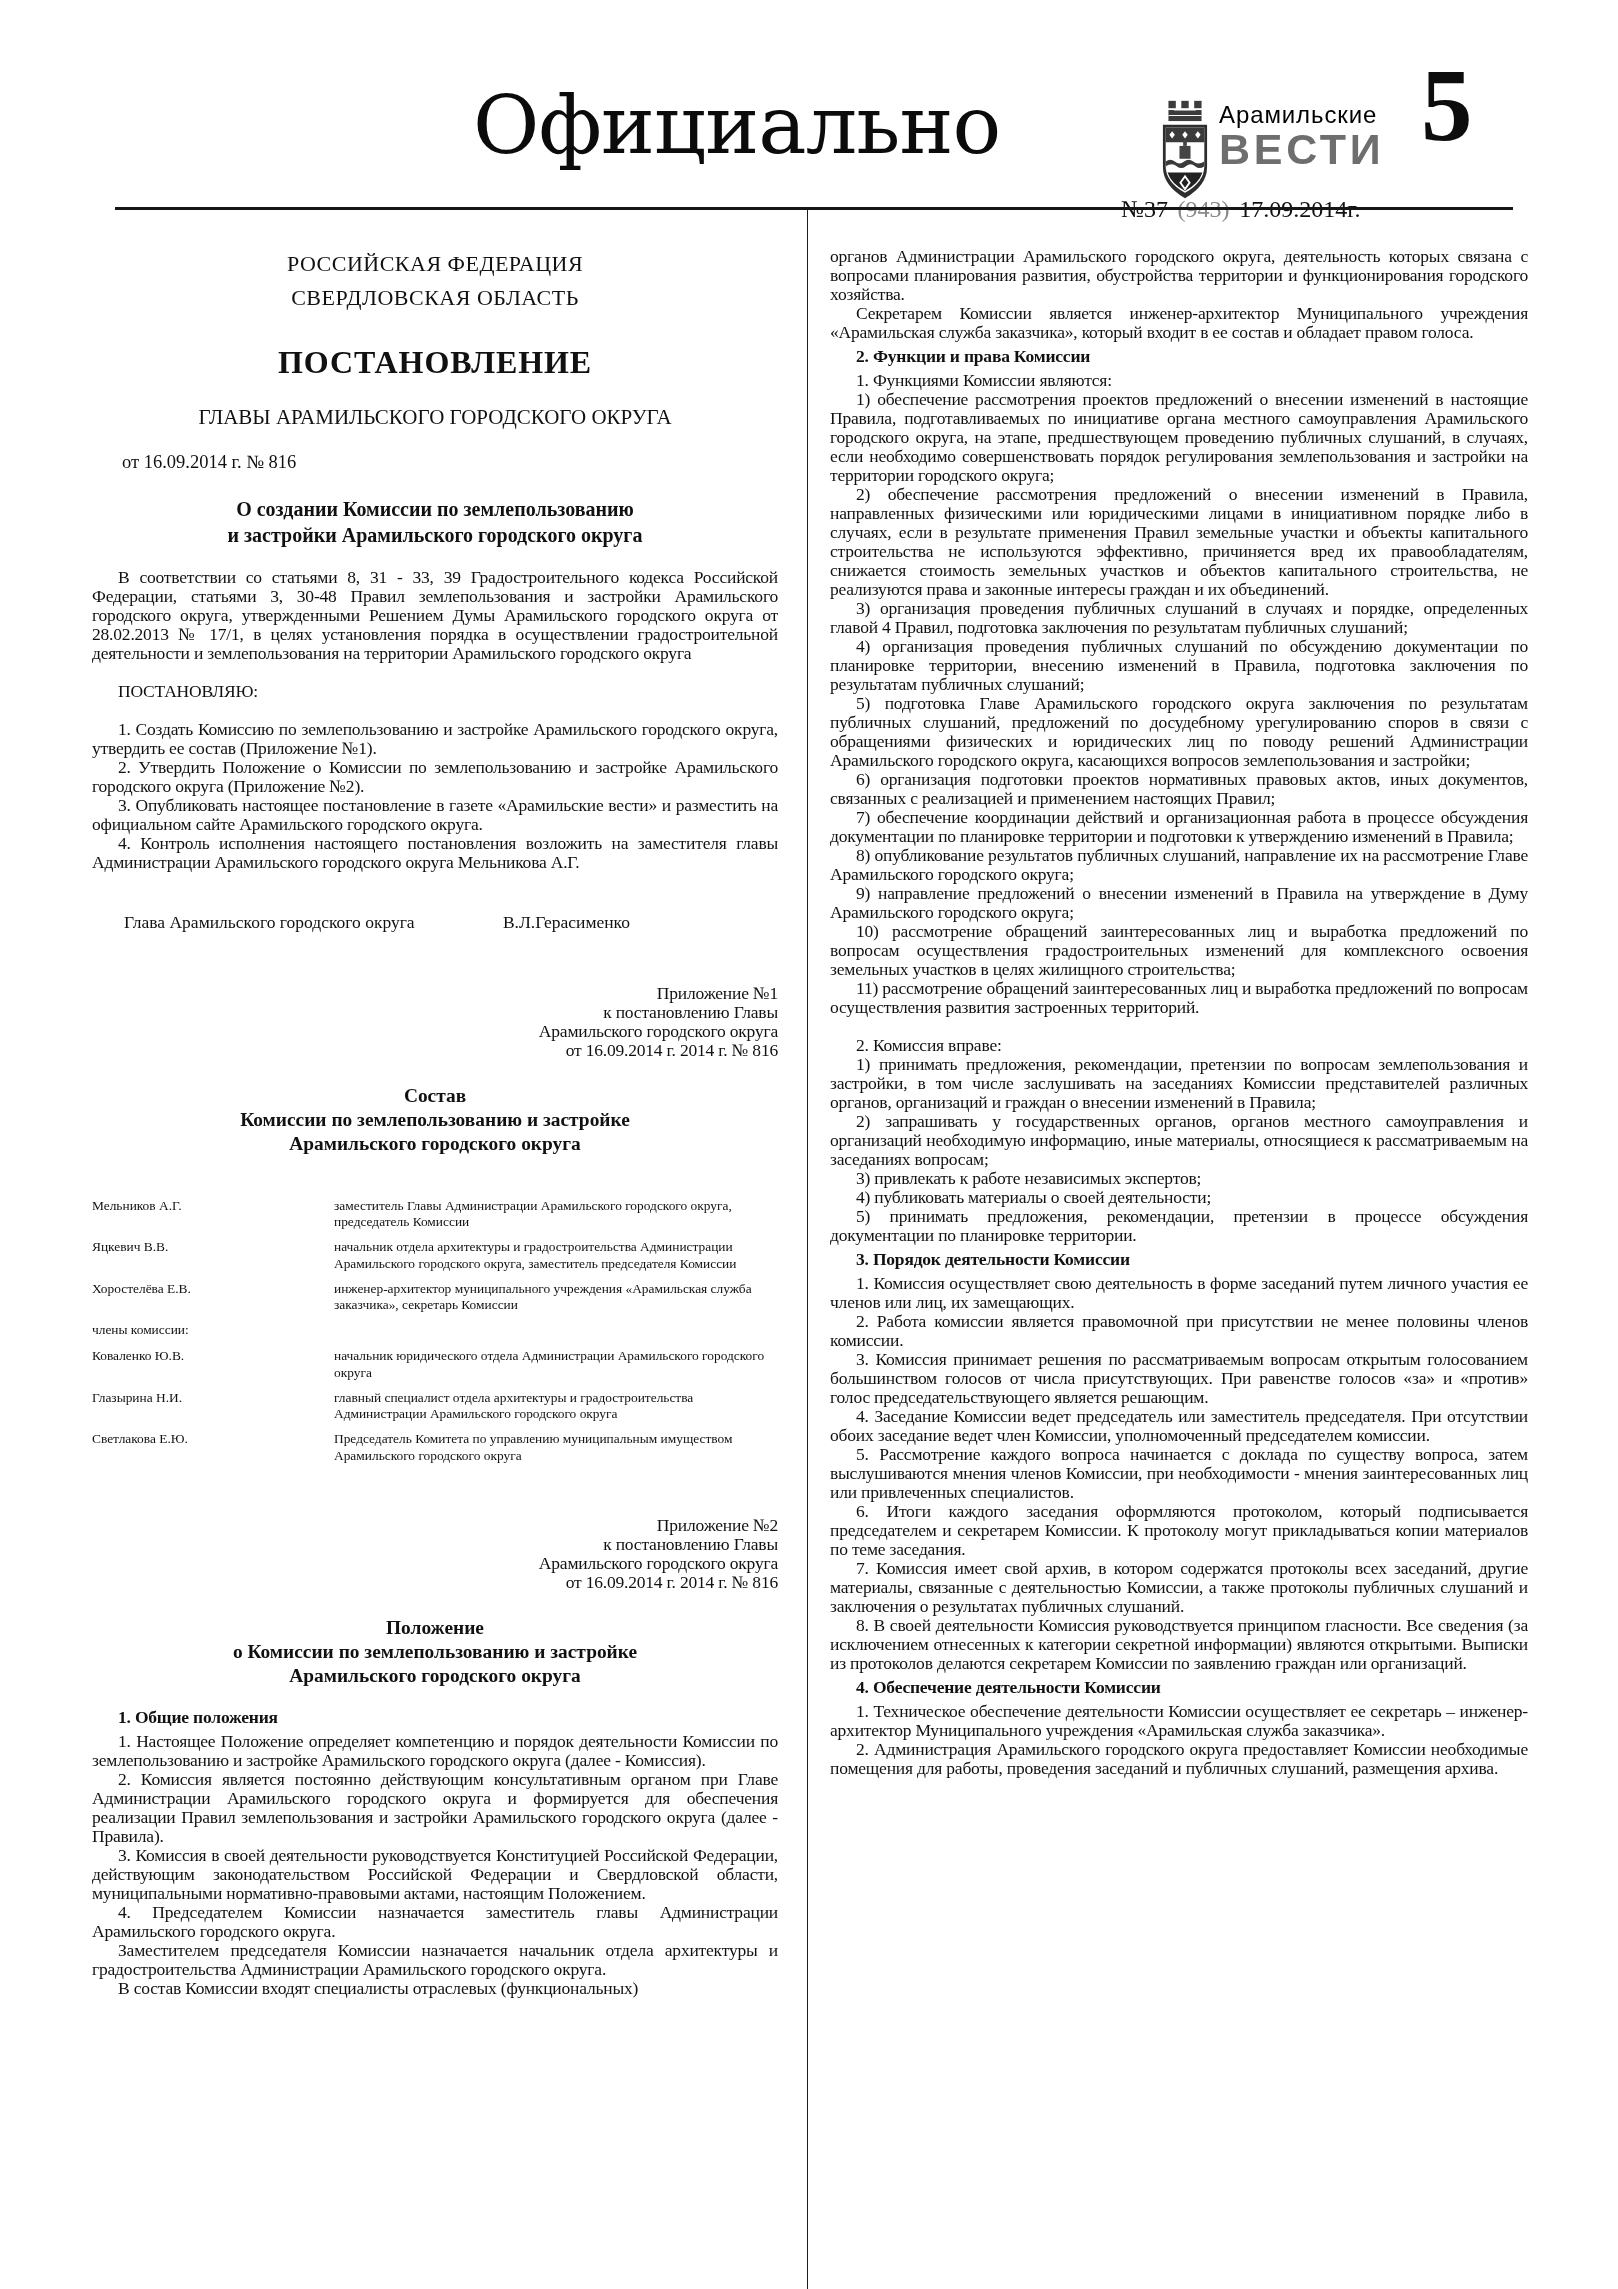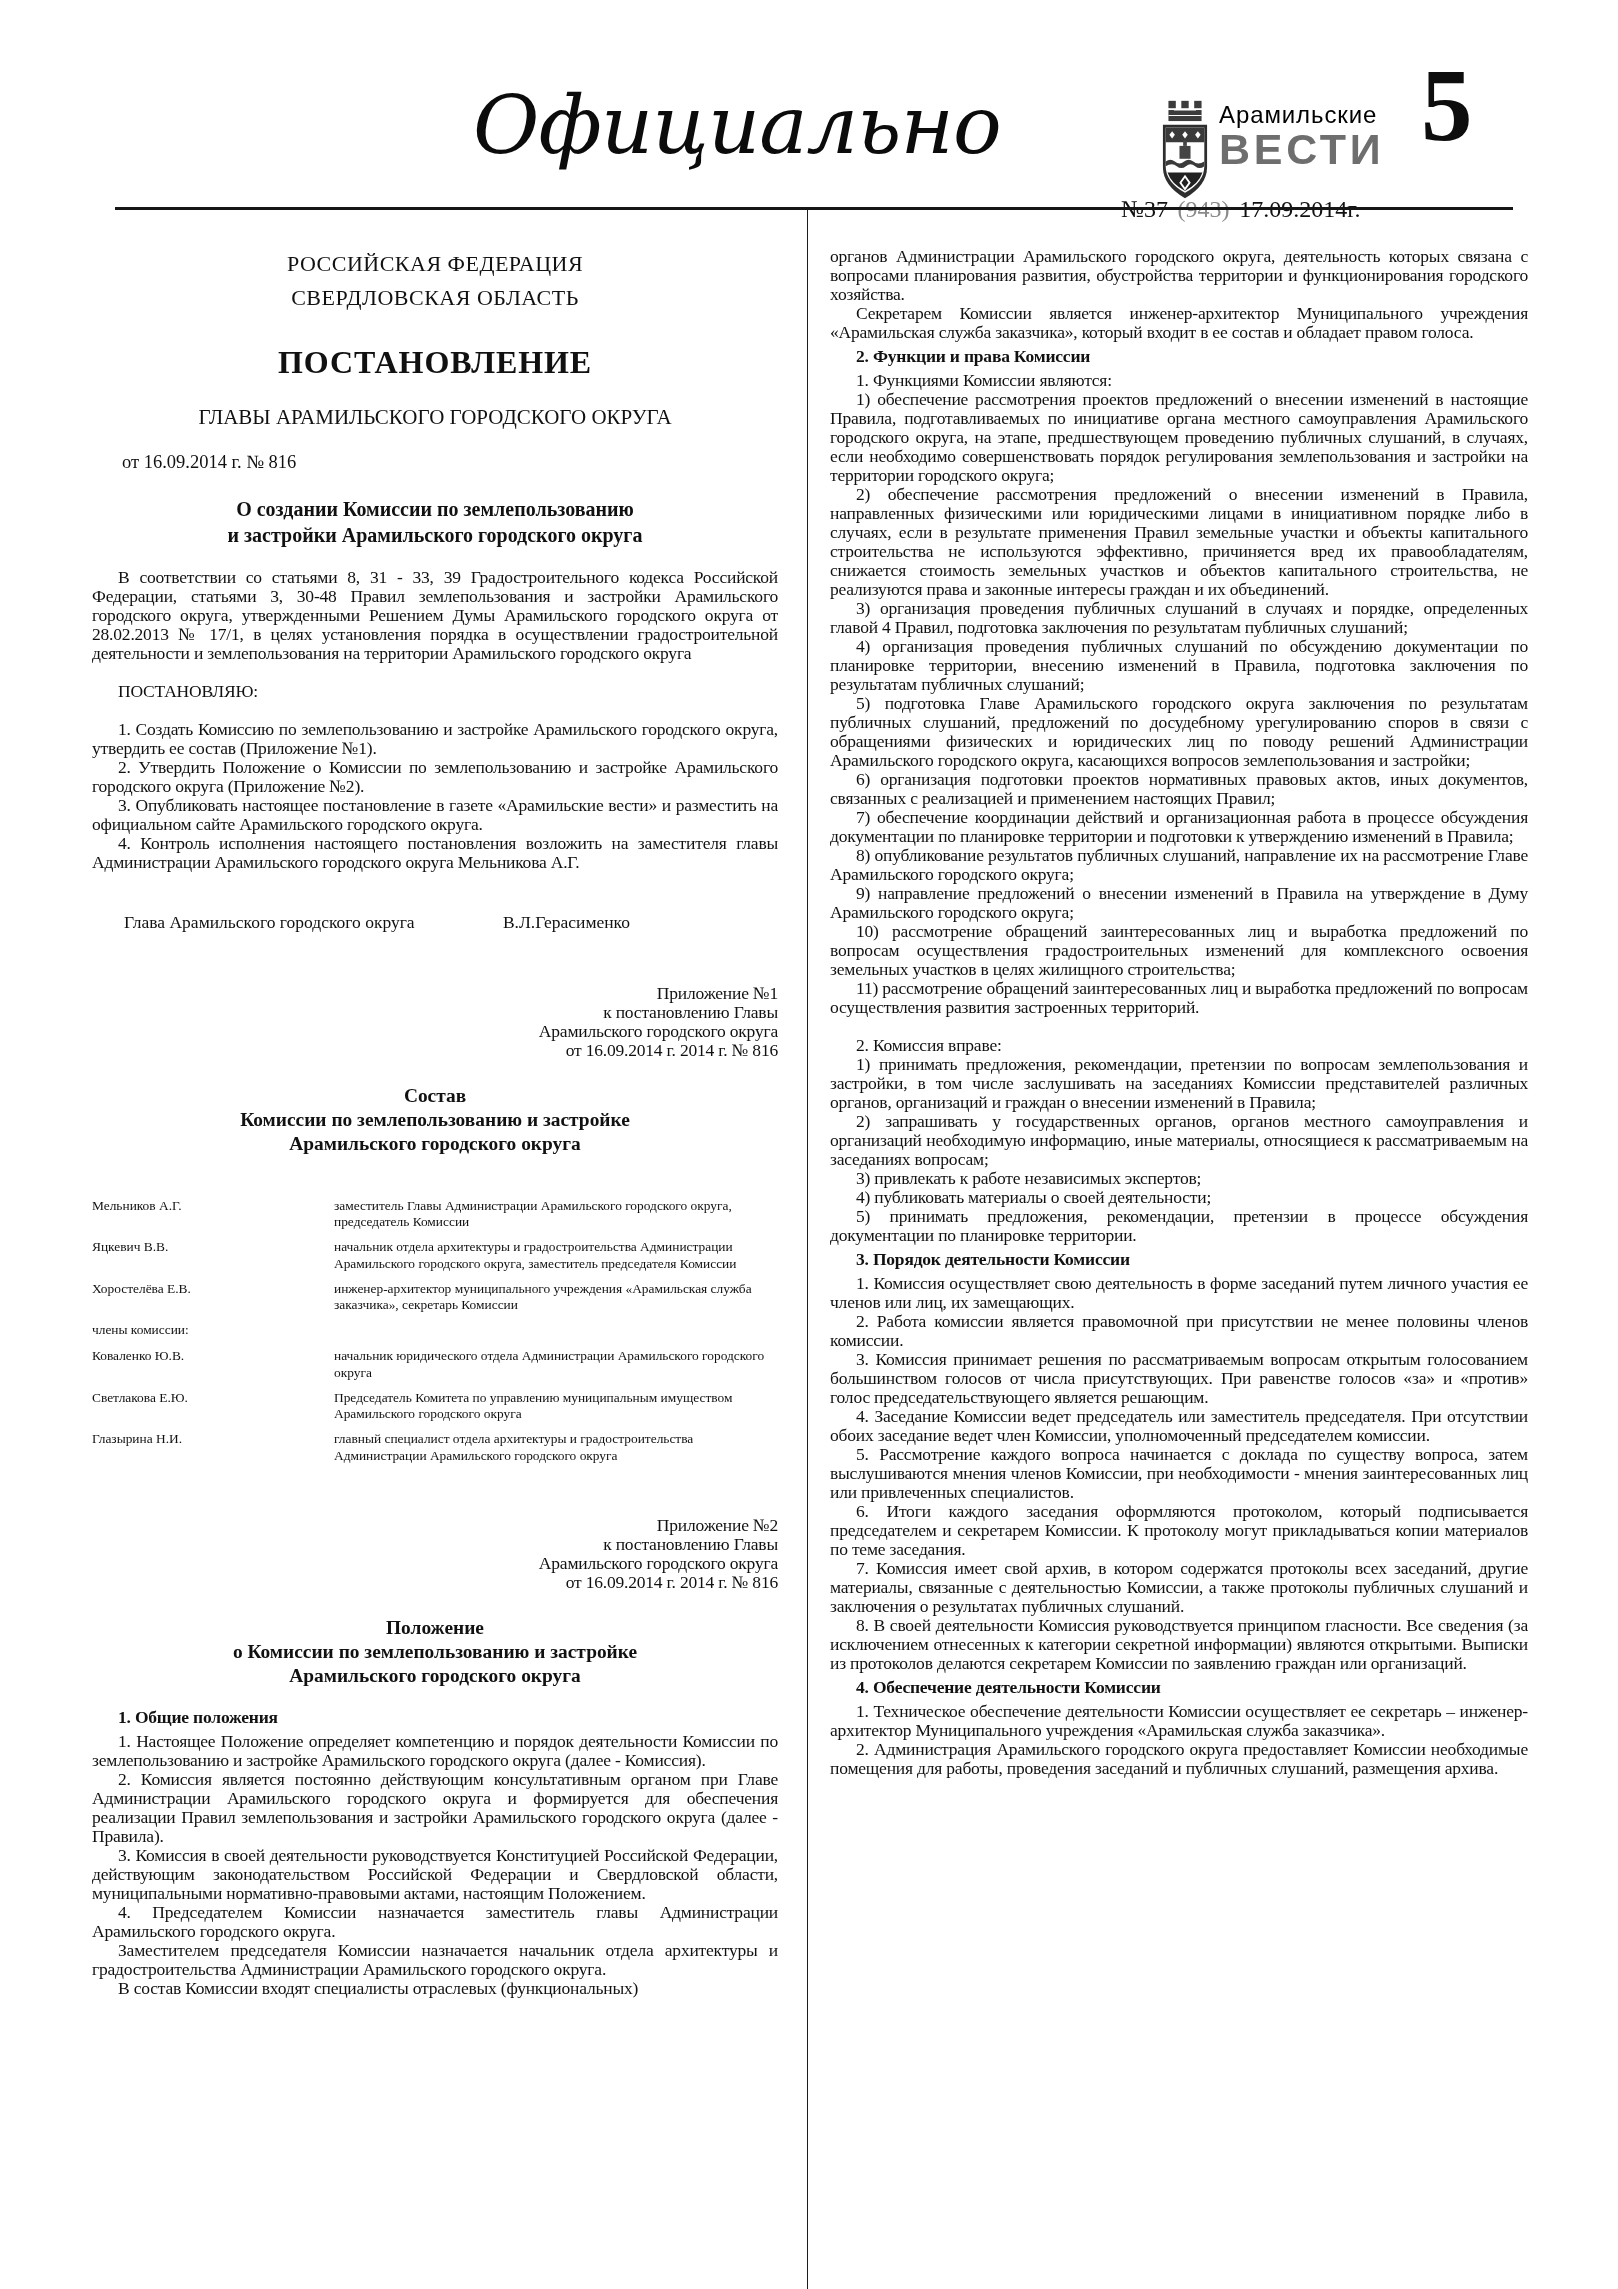--- a/index.html
+++ b/index.html
@@ -1,21 +1,21 @@
 <!DOCTYPE html>
 <html lang="ru" style="font-size:14.8px"><head>
 <meta charset="utf-8">
 <style>
   html,body{margin:0;padding:0;background:#ffffff;}
   .page{position:relative;width:1619px;height:2290px;background:#ffffff;overflow:hidden;
         font-family:"Liberation Serif","DejaVu Serif",serif;color:#111;}
   
   .header{position:relative;height:210px;}
   .rule{position:absolute;left:115px;top:207px;width:1398px;height:2.8px;background:#161616;}
-  .page-title{position:absolute;left:473px;top:78px;font-size:81px;font-style:italic;
+  .page-title{position:absolute;left:473px;top:78px;font-size:81px;
               font-family:"DejaVu Serif","Liberation Serif",serif;color:#0b0b0b;letter-spacing:-0.9px;white-space:nowrap;}
   .masthead{position:absolute;left:1121px;top:92px;width:434px;}
   .emblem{position:absolute;left:40px;top:7.4px;width:48px;height:103px;}
   .brand{position:absolute;left:98px;top:9.2px;font-family:"Liberation Sans","DejaVu Sans",sans-serif;}
   .brand-top{font-size:24px;font-weight:normal;color:#000000;letter-spacing:0.9px;}
   .brand-bottom{font-size:43px;font-weight:bold;letter-spacing:3.7px;line-height:41px;}
   .issue-line{position:absolute;left:0px;top:104px;font-size:24px;white-space:nowrap;}
   .issue-paren{margin:0 3.7px;}
   .page-number{position:absolute;left:1421px;top:54px;font-size:103px;font-weight:bold;line-height:103px;
                font-family:"Liberation Serif",serif;color:#0d0d0d;}
@@ -147,26 +147,26 @@
           </div>
           <div class="member-row note">
             <div class="member-name">члены комиссии:</div>
             <div class="member-role"></div>
           </div>
           <div class="member-row">
             <div class="member-name">Коваленко Ю.В.</div>
             <div class="member-role">начальник юридического отдела Администрации Арамильского городского округа</div>
           </div>
           <div class="member-row">
+            <div class="member-name">Глазырина Н.И.</div>
+            <div class="member-role">главный специалист отдела архитектуры и градостроительства Администрации Арамильского городского округа</div>
+          </div>
+          <div class="member-row">
             <div class="member-name">Светлакова Е.Ю.</div>
             <div class="member-role">Председатель Комитета по управлению муниципальным имуществом  Арамильского городского округа</div>
-          </div>
-          <div class="member-row">
-            <div class="member-name">Глазырина Н.И.</div>
-            <div class="member-role">главный специалист отдела архитектуры и градостроительства Администрации Арамильского городского округа</div>
           </div>
         </div>
 
       <div class="annex-ref">
           <div class="line">Приложение №2</div>
           <div class="line">к постановлению Главы</div>
           <div class="line">Арамильского городского округа</div>
           <div class="line">от 16.09.2014 г.  2014 г. № 816</div>
         </div>
       <div class="annex-title">

